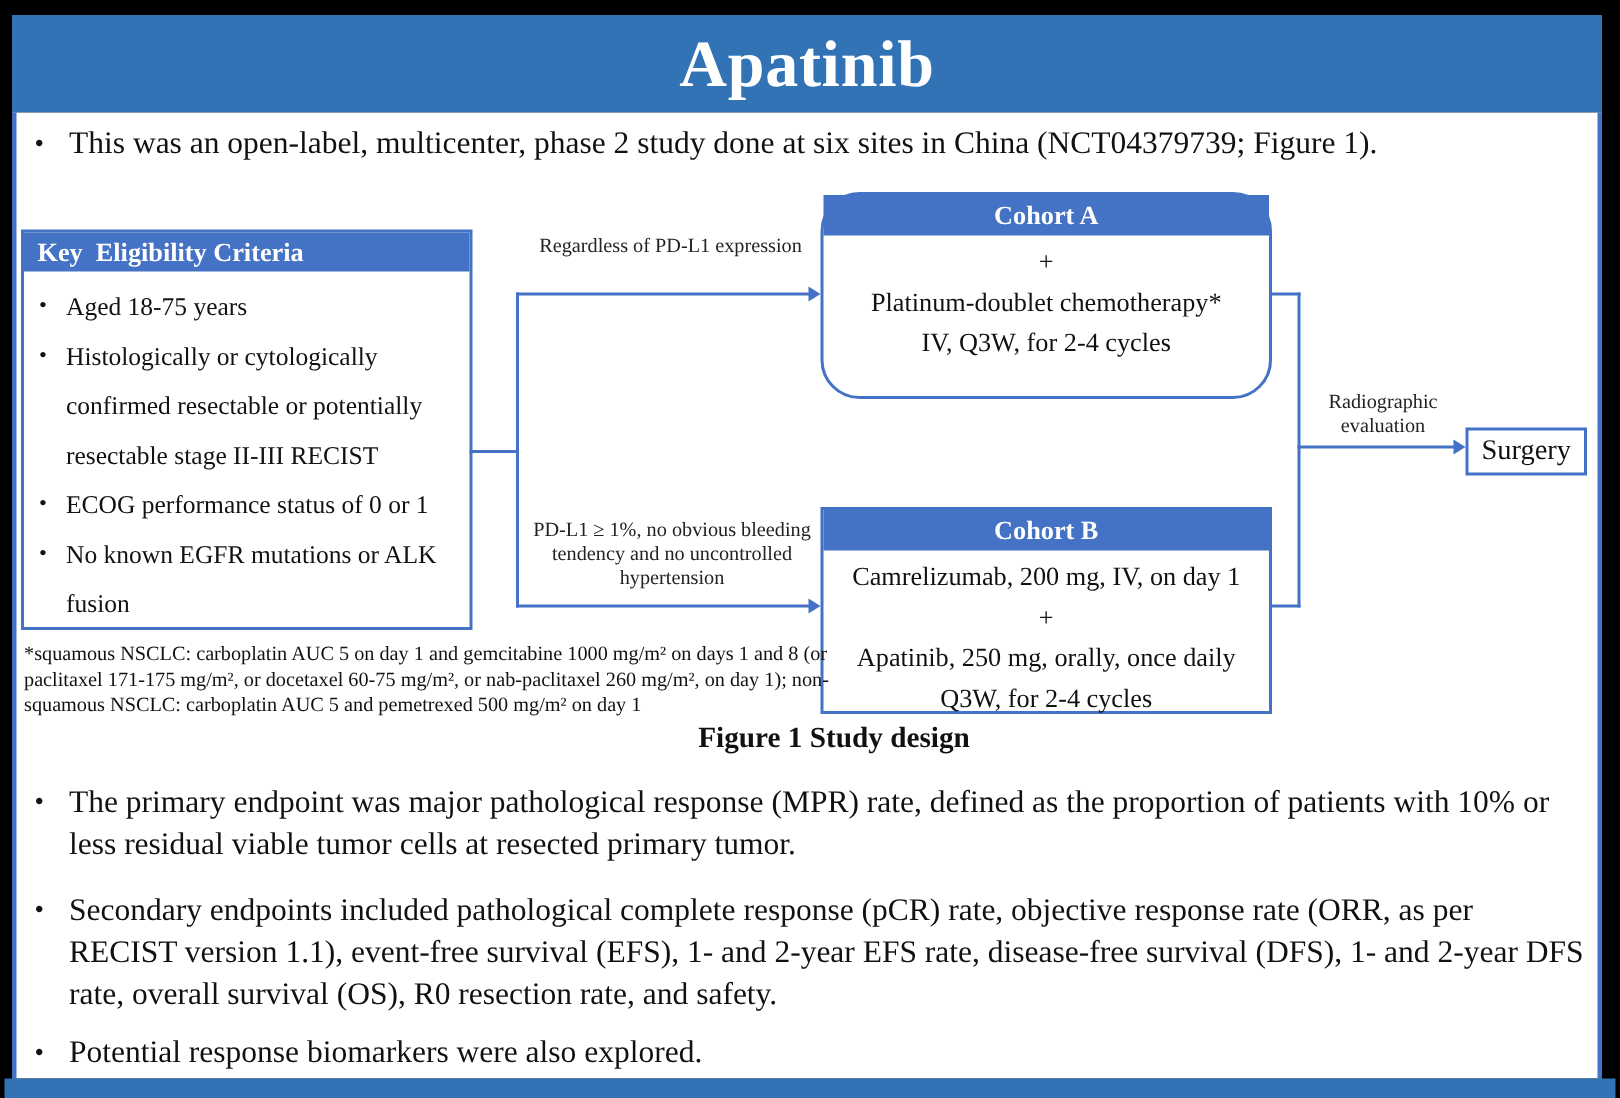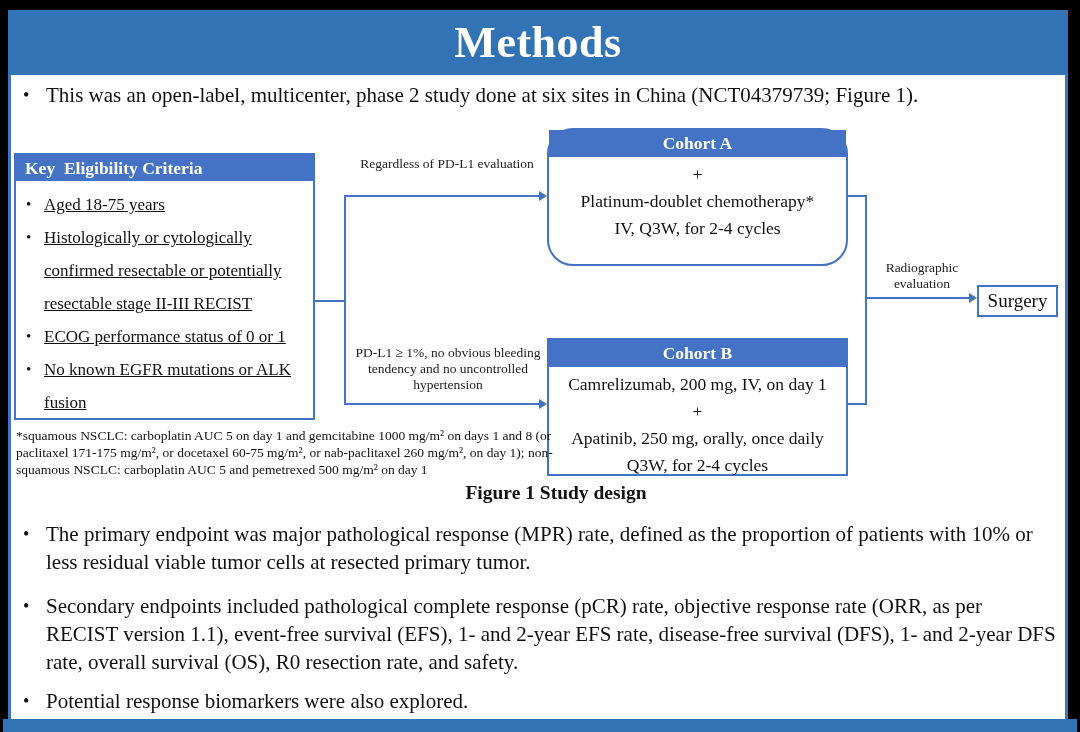--- a/index.html
+++ b/index.html
@@ -20,39 +20,39 @@
   .bullet{position:absolute;color:#111;}
   .bullet .dot{position:absolute;left:1px;top:0;font-size:18px;}
   .bullet .btxt{display:block;margin-left:24px;}
   .b1,.b4{font-size:21px;line-height:27px;}
   .b2,.b3{font-size:21px;line-height:28px;}
   .box{position:absolute;border:2px solid #4472C4;background:#fff;box-sizing:border-box;}
   .box-header{background:#4472C4;color:#fff;font-weight:bold;display:flex;align-items:center;}
   .elig .box-header{height:26px;font-size:17.5px;padding-left:9px;justify-content:flex-start;white-space:pre;}
   .cohort .box-header{height:27px;font-size:17.5px;justify-content:center;}
   .elig-list{list-style:none;margin:0;padding:7px 2px 0 6px;font-size:17px;line-height:33px;color:#111;}
-  .elig-list li{position:relative;padding-left:22px;text-decoration:underline;}
+  .elig-list li{position:relative;padding-left:22px;}
   .elig-list li::before{content:"\2022";position:absolute;left:4px;font-size:15px;}
   .cohort-body{font-size:17.5px;line-height:27px;text-align:center;color:#111;padding-top:4px;}
   .surgery-box{position:absolute;border:2px solid #4472C4;background:#fff;box-sizing:border-box;
     display:flex;align-items:center;justify-content:center;font-size:19px;color:#111;}
   .lbl{position:absolute;font-size:13.5px;line-height:16px;text-align:center;color:#222;}
   .hline{position:absolute;height:2px;background:#4472C4;}
   .vline{position:absolute;width:2px;background:#4472C4;}
   .arrow-r{position:absolute;width:0;height:0;border-top:5px solid transparent;
     border-bottom:5px solid transparent;border-left:8px solid #4472C4;}
   .footnote{position:absolute;left:16px;top:427px;width:540px;font-size:13.5px;line-height:17px;color:#111;}
   .caption{position:absolute;left:16px;top:482px;width:1080px;text-align:center;
     font-weight:bold;font-size:19.5px;color:#111;}
 </style>
 </head>
 <body>
 
 <div class="banner">
-  <span>Methods</span>
+  <span>Apatinib</span>
 </div>
 
 <div class="content"></div>
 
 <div class="bullet b1" style="left:22px;top:82px;width:1030px;">
   <span class="dot">•</span>
   <span class="btxt">This was an open-label, multicenter, phase 2 study done at six sites in China (NCT04379739; Figure 1).</span>
 </div>
 
 <div class="box elig" style="left:14px;top:153px;width:301px;height:267px;">
@@ -77,21 +77,21 @@
 <div class="box cohort" style="left:547px;top:338px;width:301px;height:138px;">
   <div class="box-header">Cohort B</div>
   <div class="cohort-body">
     <div>Camrelizumab, 200 mg, IV, on day 1</div>
     <div>+</div>
     <div>Apatinib, 250 mg, orally, once daily</div>
     <div>Q3W, for 2-4 cycles</div>
   </div>
 </div>
 
-<div class="lbl" style="left:357px;top:156px;width:180px;">Regardless of PD-L1 evaluation</div>
+<div class="lbl" style="left:357px;top:156px;width:180px;">Regardless of PD-L1 expression</div>
 <div class="lbl" style="left:352px;top:345px;width:192px;">PD-L1 ≥ 1%, no obvious bleeding tendency and no uncontrolled hypertension</div>
 <div class="lbl" style="left:868px;top:260px;width:108px;">Radiographic evaluation</div>
 
 <div class="surgery-box" style="left:977px;top:285px;width:81px;height:32px;">
   <span>Surgery</span>
 </div>
 
 <div class="hline" style="left:313px;top:300px;width:32px;"></div>
 <div class="vline" style="left:344px;top:195px;height:210px;"></div>
 <div class="hline" style="left:344px;top:195px;width:197px;"></div>

